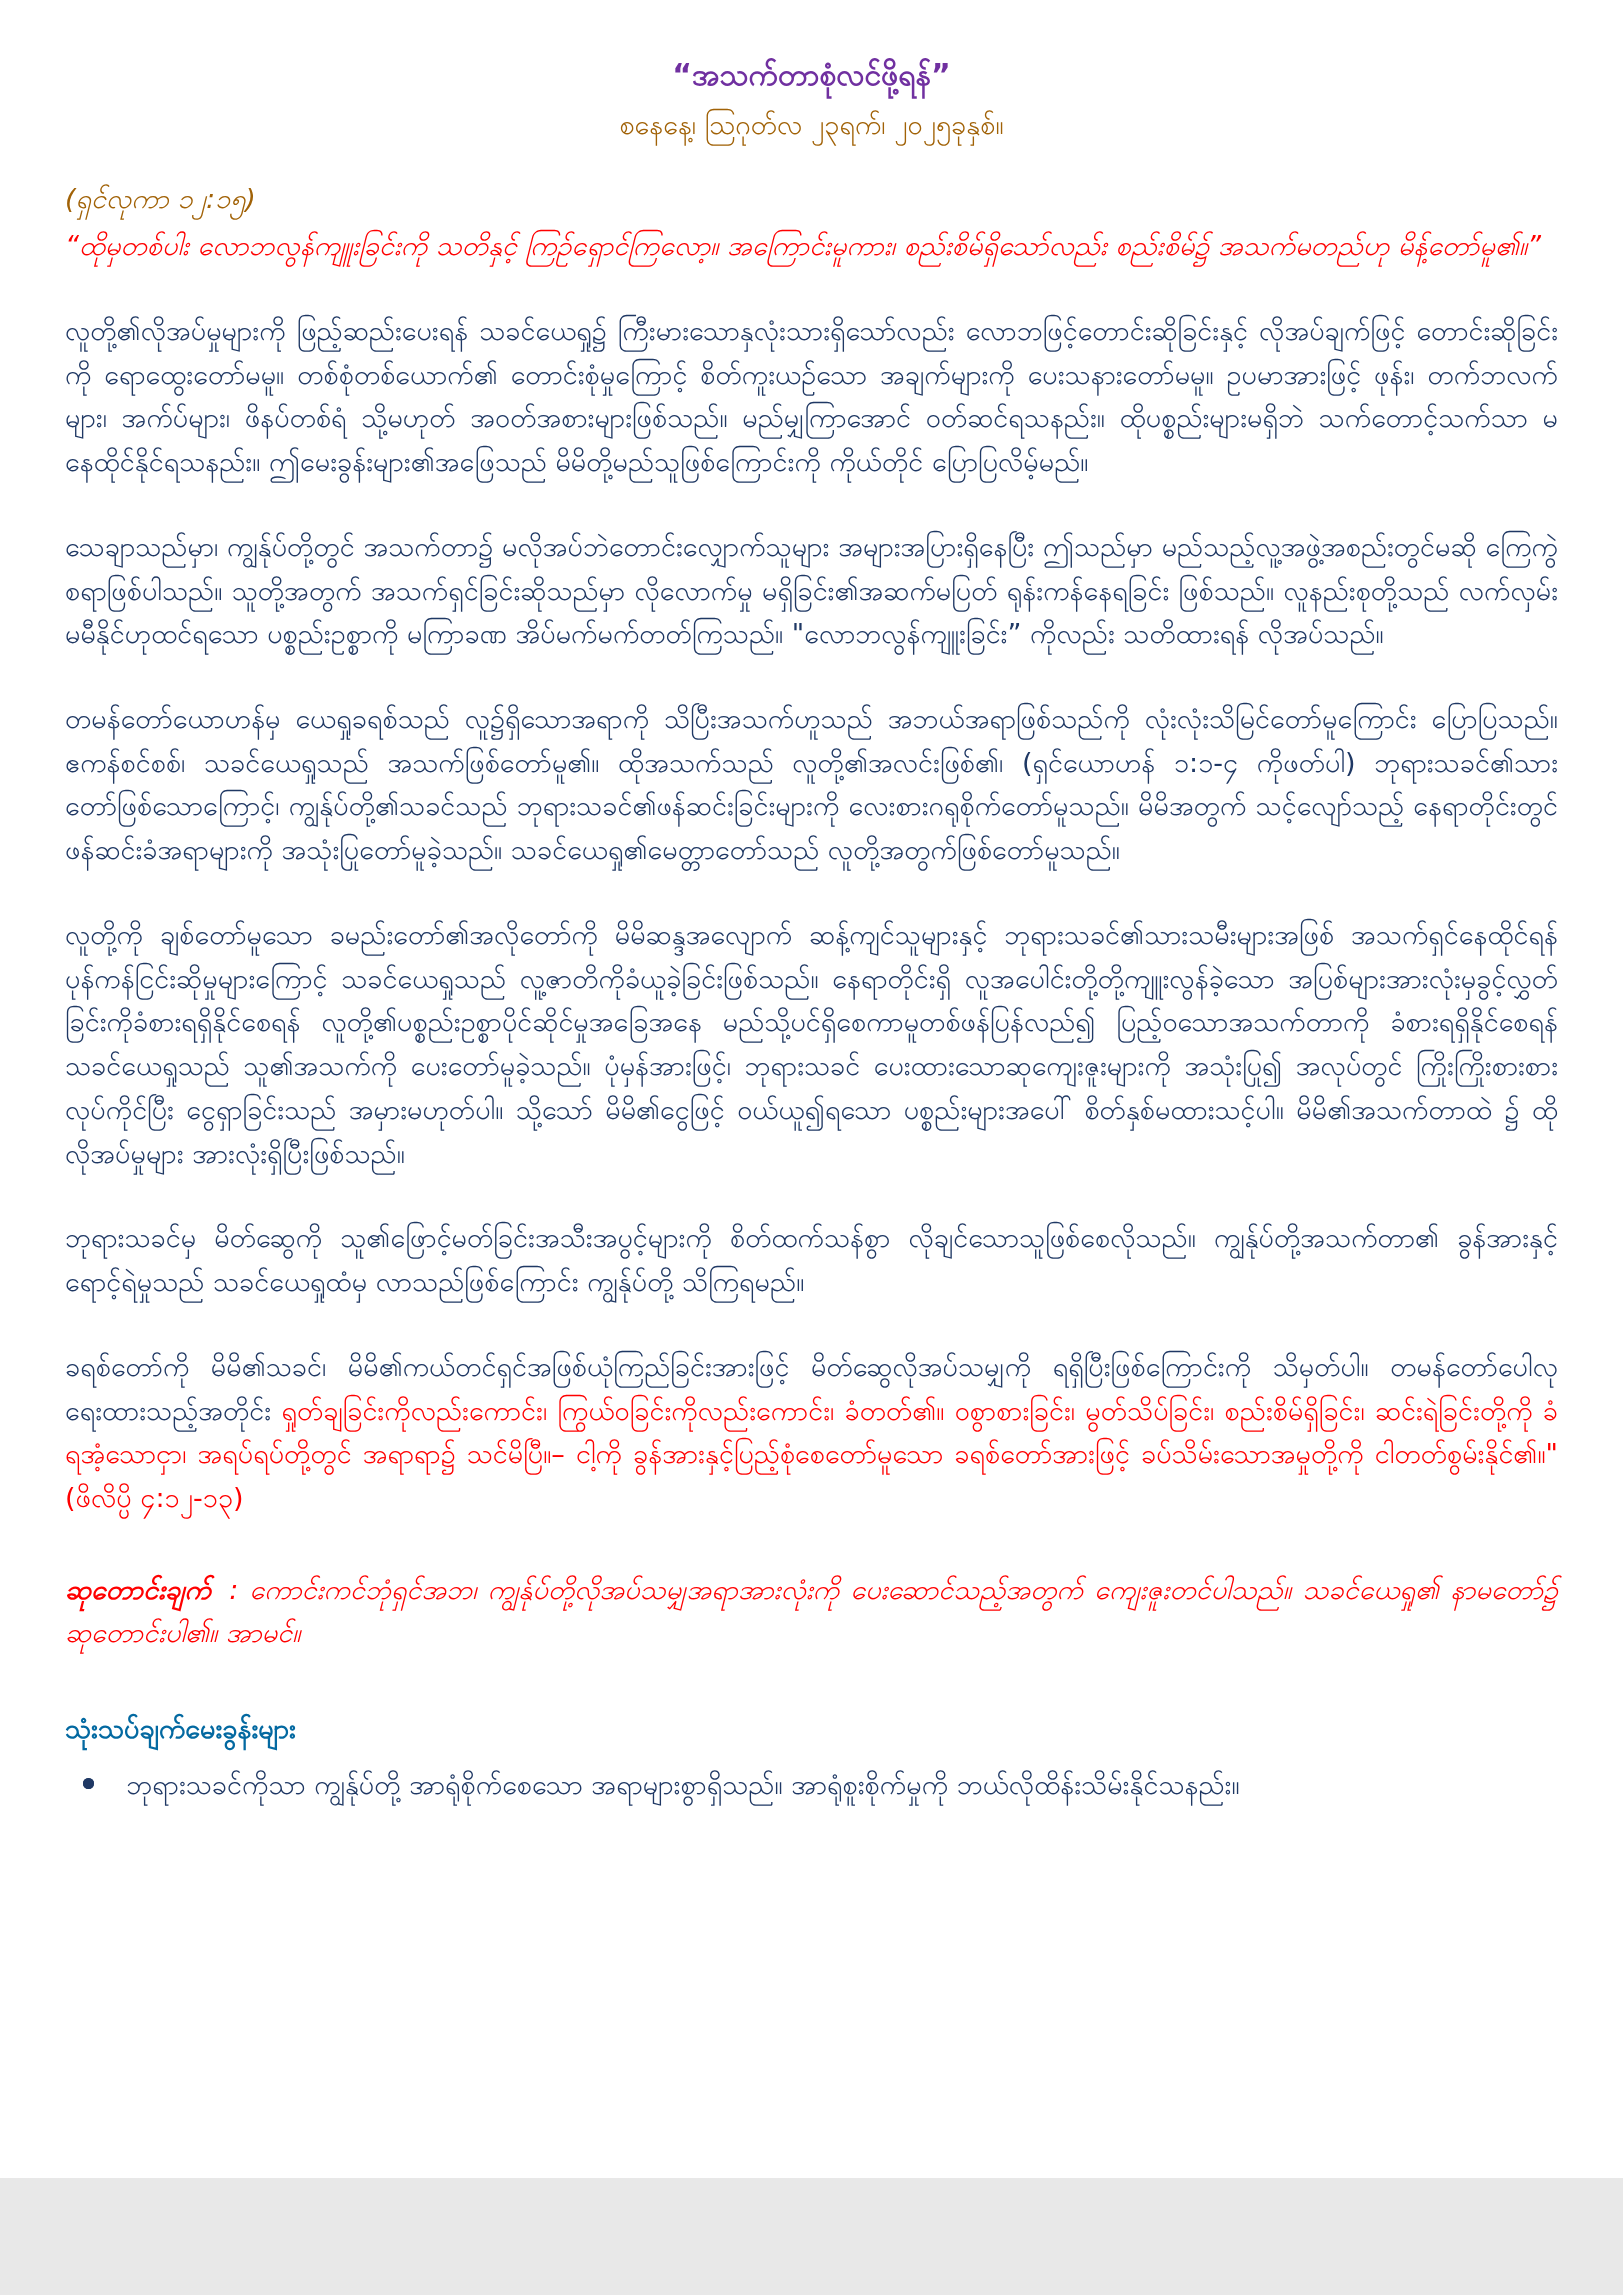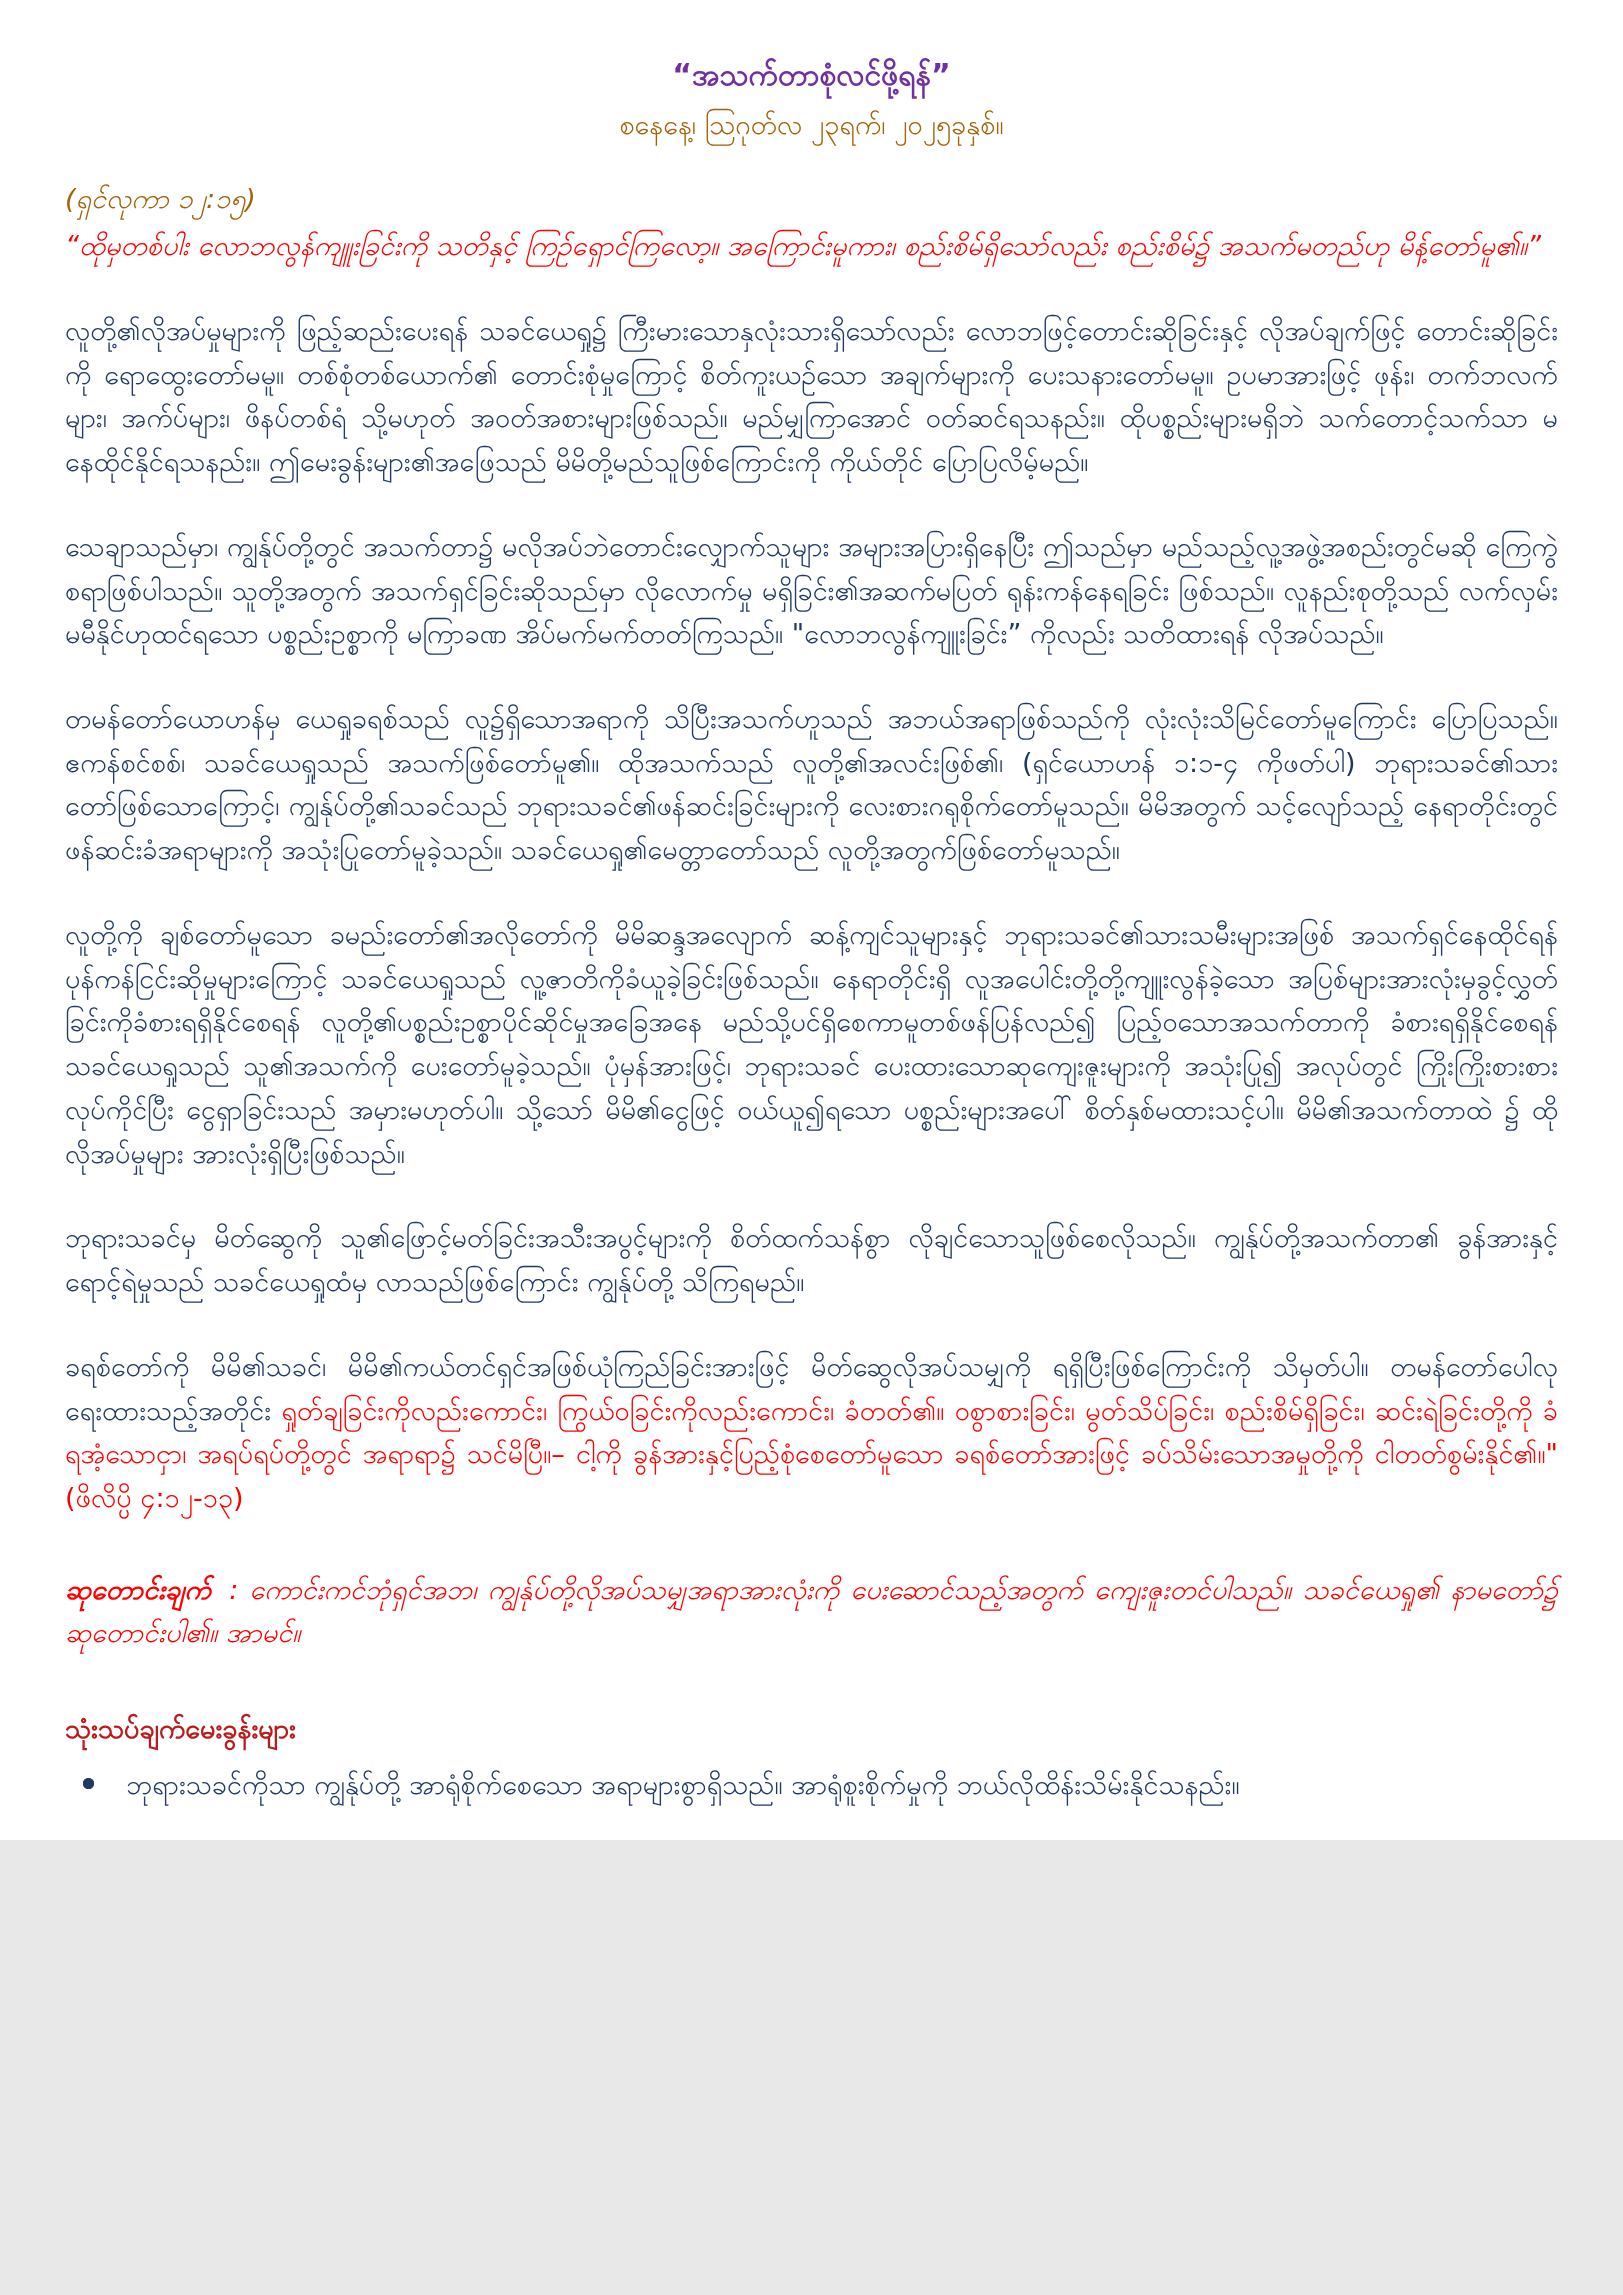--- a/index.html
+++ b/index.html
@@ -1,19 +1,19 @@
 <!DOCTYPE html>
 <html lang="my" style="font-size:10.5px"><head>
 <meta charset="utf-8">
 <style>
   html, body { margin: 0; padding: 0; background: #e8e8e8; }
   .page {
     position: relative;
     width: 1623px;
-    height: 1840px;
+    height: 2178px;
     margin: 0 auto;
     background: #ffffff;
     box-sizing: border-box;
     padding: 52px 65px 0 65px;
     font-family: "DejaVu Sans", sans-serif;
     overflow: hidden;
   }
   .title {
     text-align: center;
     color: #7030A0;
@@ -61,21 +61,21 @@
     color: #FF0000;
     font-style: italic;
   }
   .prayer-label {
     font-weight: bold;
     color: #FF0000;
     padding-right: 18.3px;
   }
   .questions-heading {
     margin-top: 54px;
-    color: #b91c1c;
+    color: #0369a1;
     font-weight: bold;
     font-size: 27px;
     line-height: 1.5;
   }
   ul.questions {
     margin: 13px 0 0 0;
     padding: 0 0 0 18.3px;
     list-style: none;
   }
   ul.questions li {

